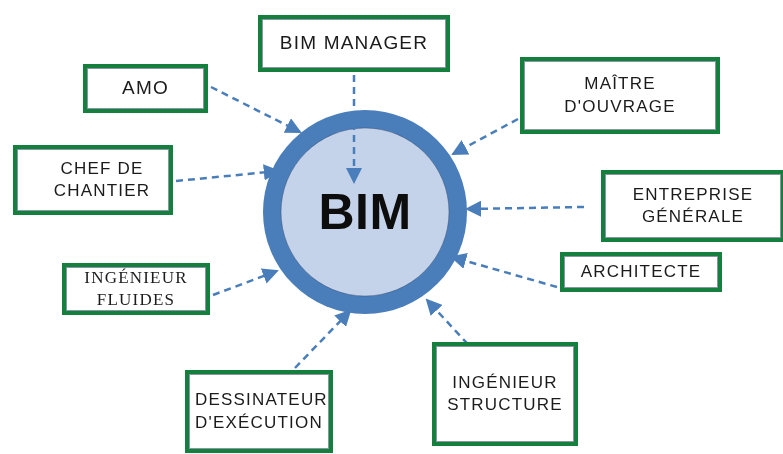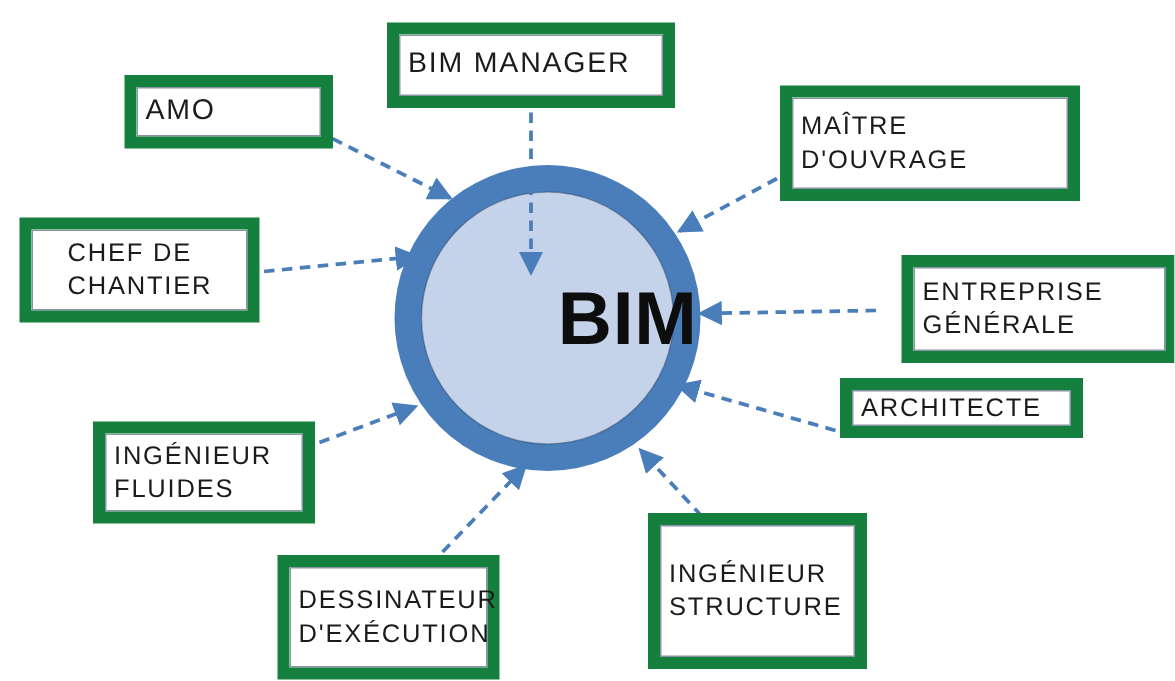--- a/index.html
+++ b/index.html
@@ -9,48 +9,48 @@
     height: 454px;
     background: #ffffff;
     font-family: "Liberation Sans", sans-serif;
     overflow: hidden;
   }
   .layer { position: absolute; left: 0; top: 0; }
   .node-box {
     position: absolute;
     box-sizing: border-box;
     background: #ffffff;
-    border: 8px solid #15803d;
+    border: 4px solid #15803d;
     box-shadow: inset 0 0 0 1px rgba(40,60,90,0.55);
     display: flex;
     align-items: center;
     justify-content: center;
-    text-align: left;
+    text-align: center;
     color: #1b1b1b;
     font-size: 17px;
     letter-spacing: 1.2px;
     line-height: 1.3;
     padding: 2px 6px;
     text-transform: uppercase;
   }
   .node-box .lbl { display: block; width: 100%; }
   #box-bim-manager { left: 258px; top: 15px;  width: 192px; height: 57px; font-size: 19px; }
-  #box-amo         { left: 83px;  top: 50px;  width: 139px; height: 49px; font-size: 19px; }
+  #box-amo         { left: 83px;  top: 64px;  width: 125px; height: 49px; font-size: 19px; }
   #box-maitre      { left: 520px; top: 57px;  width: 200px; height: 77px; }
   #box-chef        { left: 13px;  top: 145px; width: 160px; height: 70px; padding-left: 24px; }
   #box-entreprise  { left: 586px; top: 170px; width: 184px; height: 72px; margin-left: 15px; }
-  #box-fluides     { left: 62px;  top: 281px; width: 148px; height: 68px; }
+  #box-fluides     { left: 62px;  top: 263px; width: 148px; height: 52px; font-family: Liberation Serif, serif; }
   #box-architecte  { left: 560px; top: 252px; width: 162px; height: 40px; }
   #box-dessinateur { left: 185px; top: 370px; width: 148px; height: 83px; }
   #box-structure   { left: 432px; top: 342px; width: 146px; height: 104px; }
   .center-label {
     position: absolute;
     left: 265px; top: 182px;
     width: 200px; height: 60px;
-    display: flex; align-items: center; justify-content: flex-end;
+    display: flex; align-items: center; justify-content: center;
     font-size: 50px; font-weight: bold; color: #0d0d0d;
     letter-spacing: 0.5px;
   }
 </style>
 </head>
 <body>
 
 <div class="canvas">
 
   <svg class="layer" width="783" height="454" viewBox="0 0 783 454">

